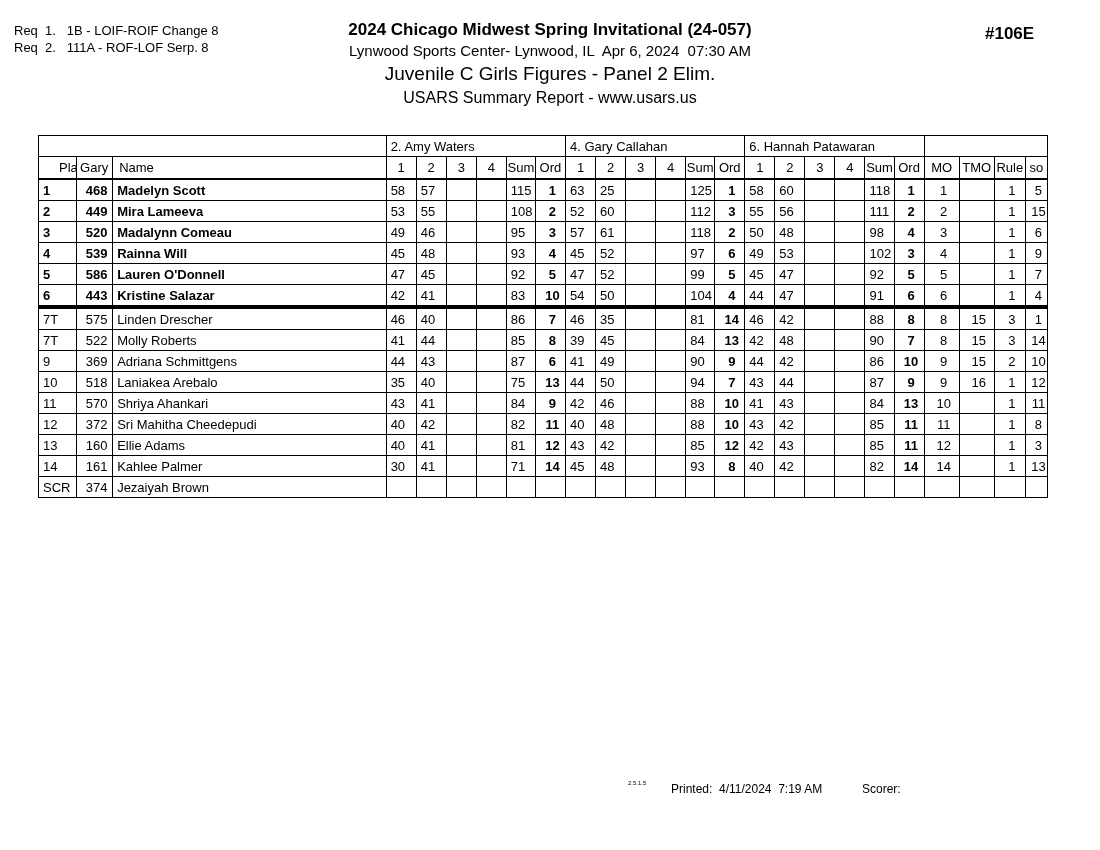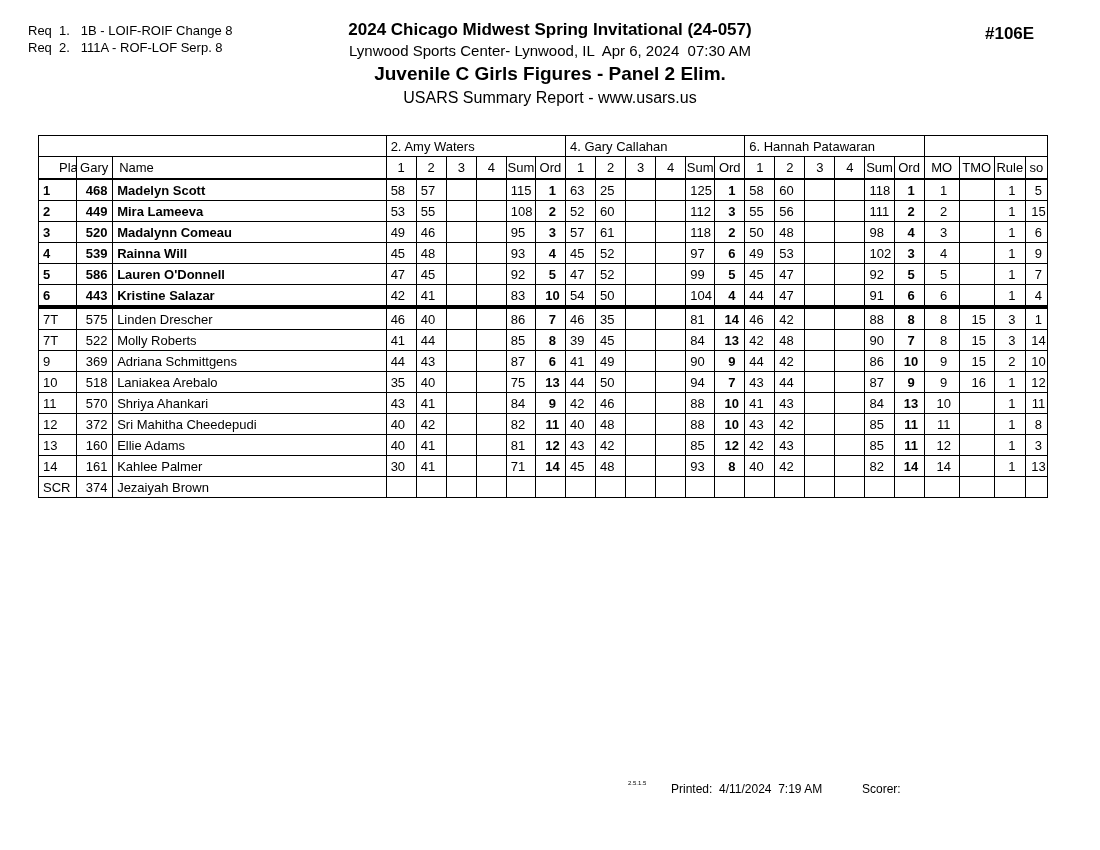--- a/index.html
+++ b/index.html
@@ -3,27 +3,27 @@
 <meta charset="utf-8">
 <style>
   html,body { margin:0; padding:0; background:#e8e8e8; }
   .page {
     position:relative; width:1100px; height:850px; background:#ffffff;
     font-family:"Liberation Sans", sans-serif; color:#000; overflow:hidden;
   }
   .pre { white-space:pre; }
 
   
-  .reqs { position:absolute; left:28px; top:22px; font-size:13px; line-height:17px; }
+  .reqs { position:absolute; left:14px; top:22px; font-size:13px; line-height:17px; }
 
   
   .center-head { position:absolute; left:0; right:0; top:19px; text-align:center; }
   .t-title  { font-size:17px; font-weight:bold; line-height:22px; }
   .t-venue  { font-size:15px; line-height:20px; }
-  .t-event  { font-size:19px; font-weight:bold; line-height:26px; }
+  .t-event  { font-size:19px; font-weight:normal; line-height:26px; }
   .t-report { font-size:16px; line-height:21px; }
 
   .event-num { position:absolute; left:985px; top:24px; font-size:17px; font-weight:bold; }
 
   
   table.results {
     position:absolute; left:38px; top:135px;
     border-collapse:collapse; table-layout:fixed; width:1010px;
   }
   table.results td {

